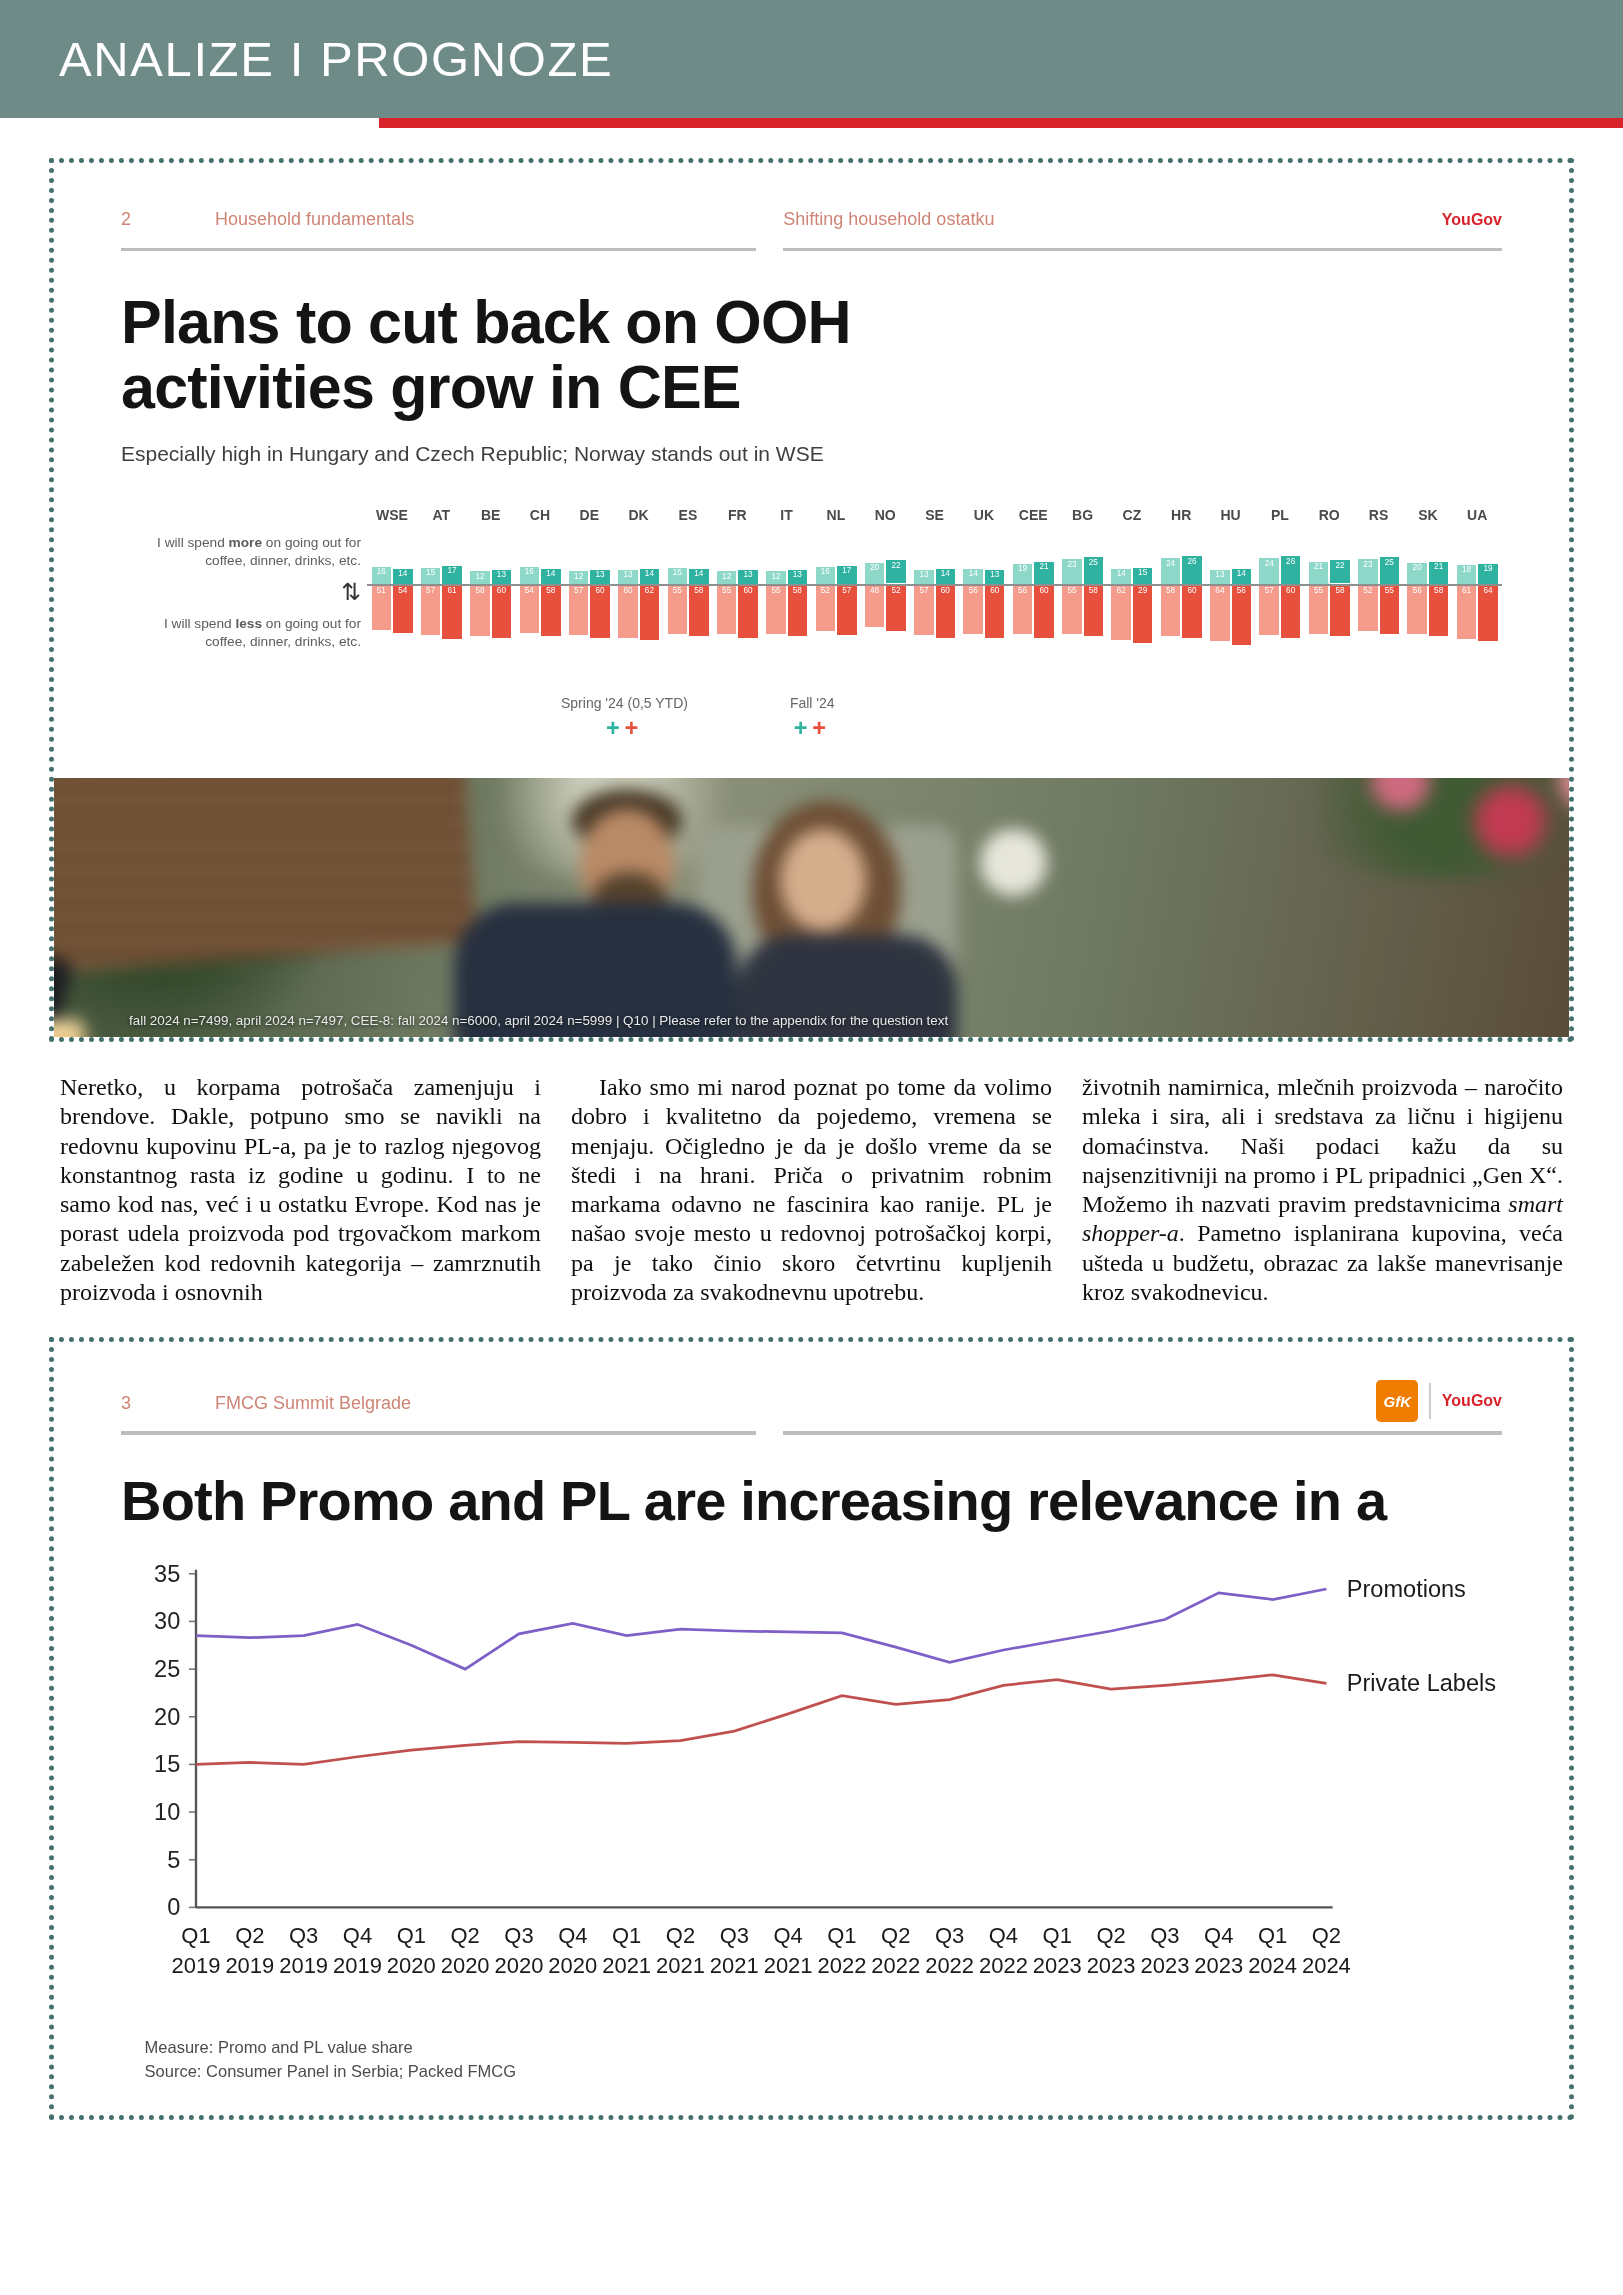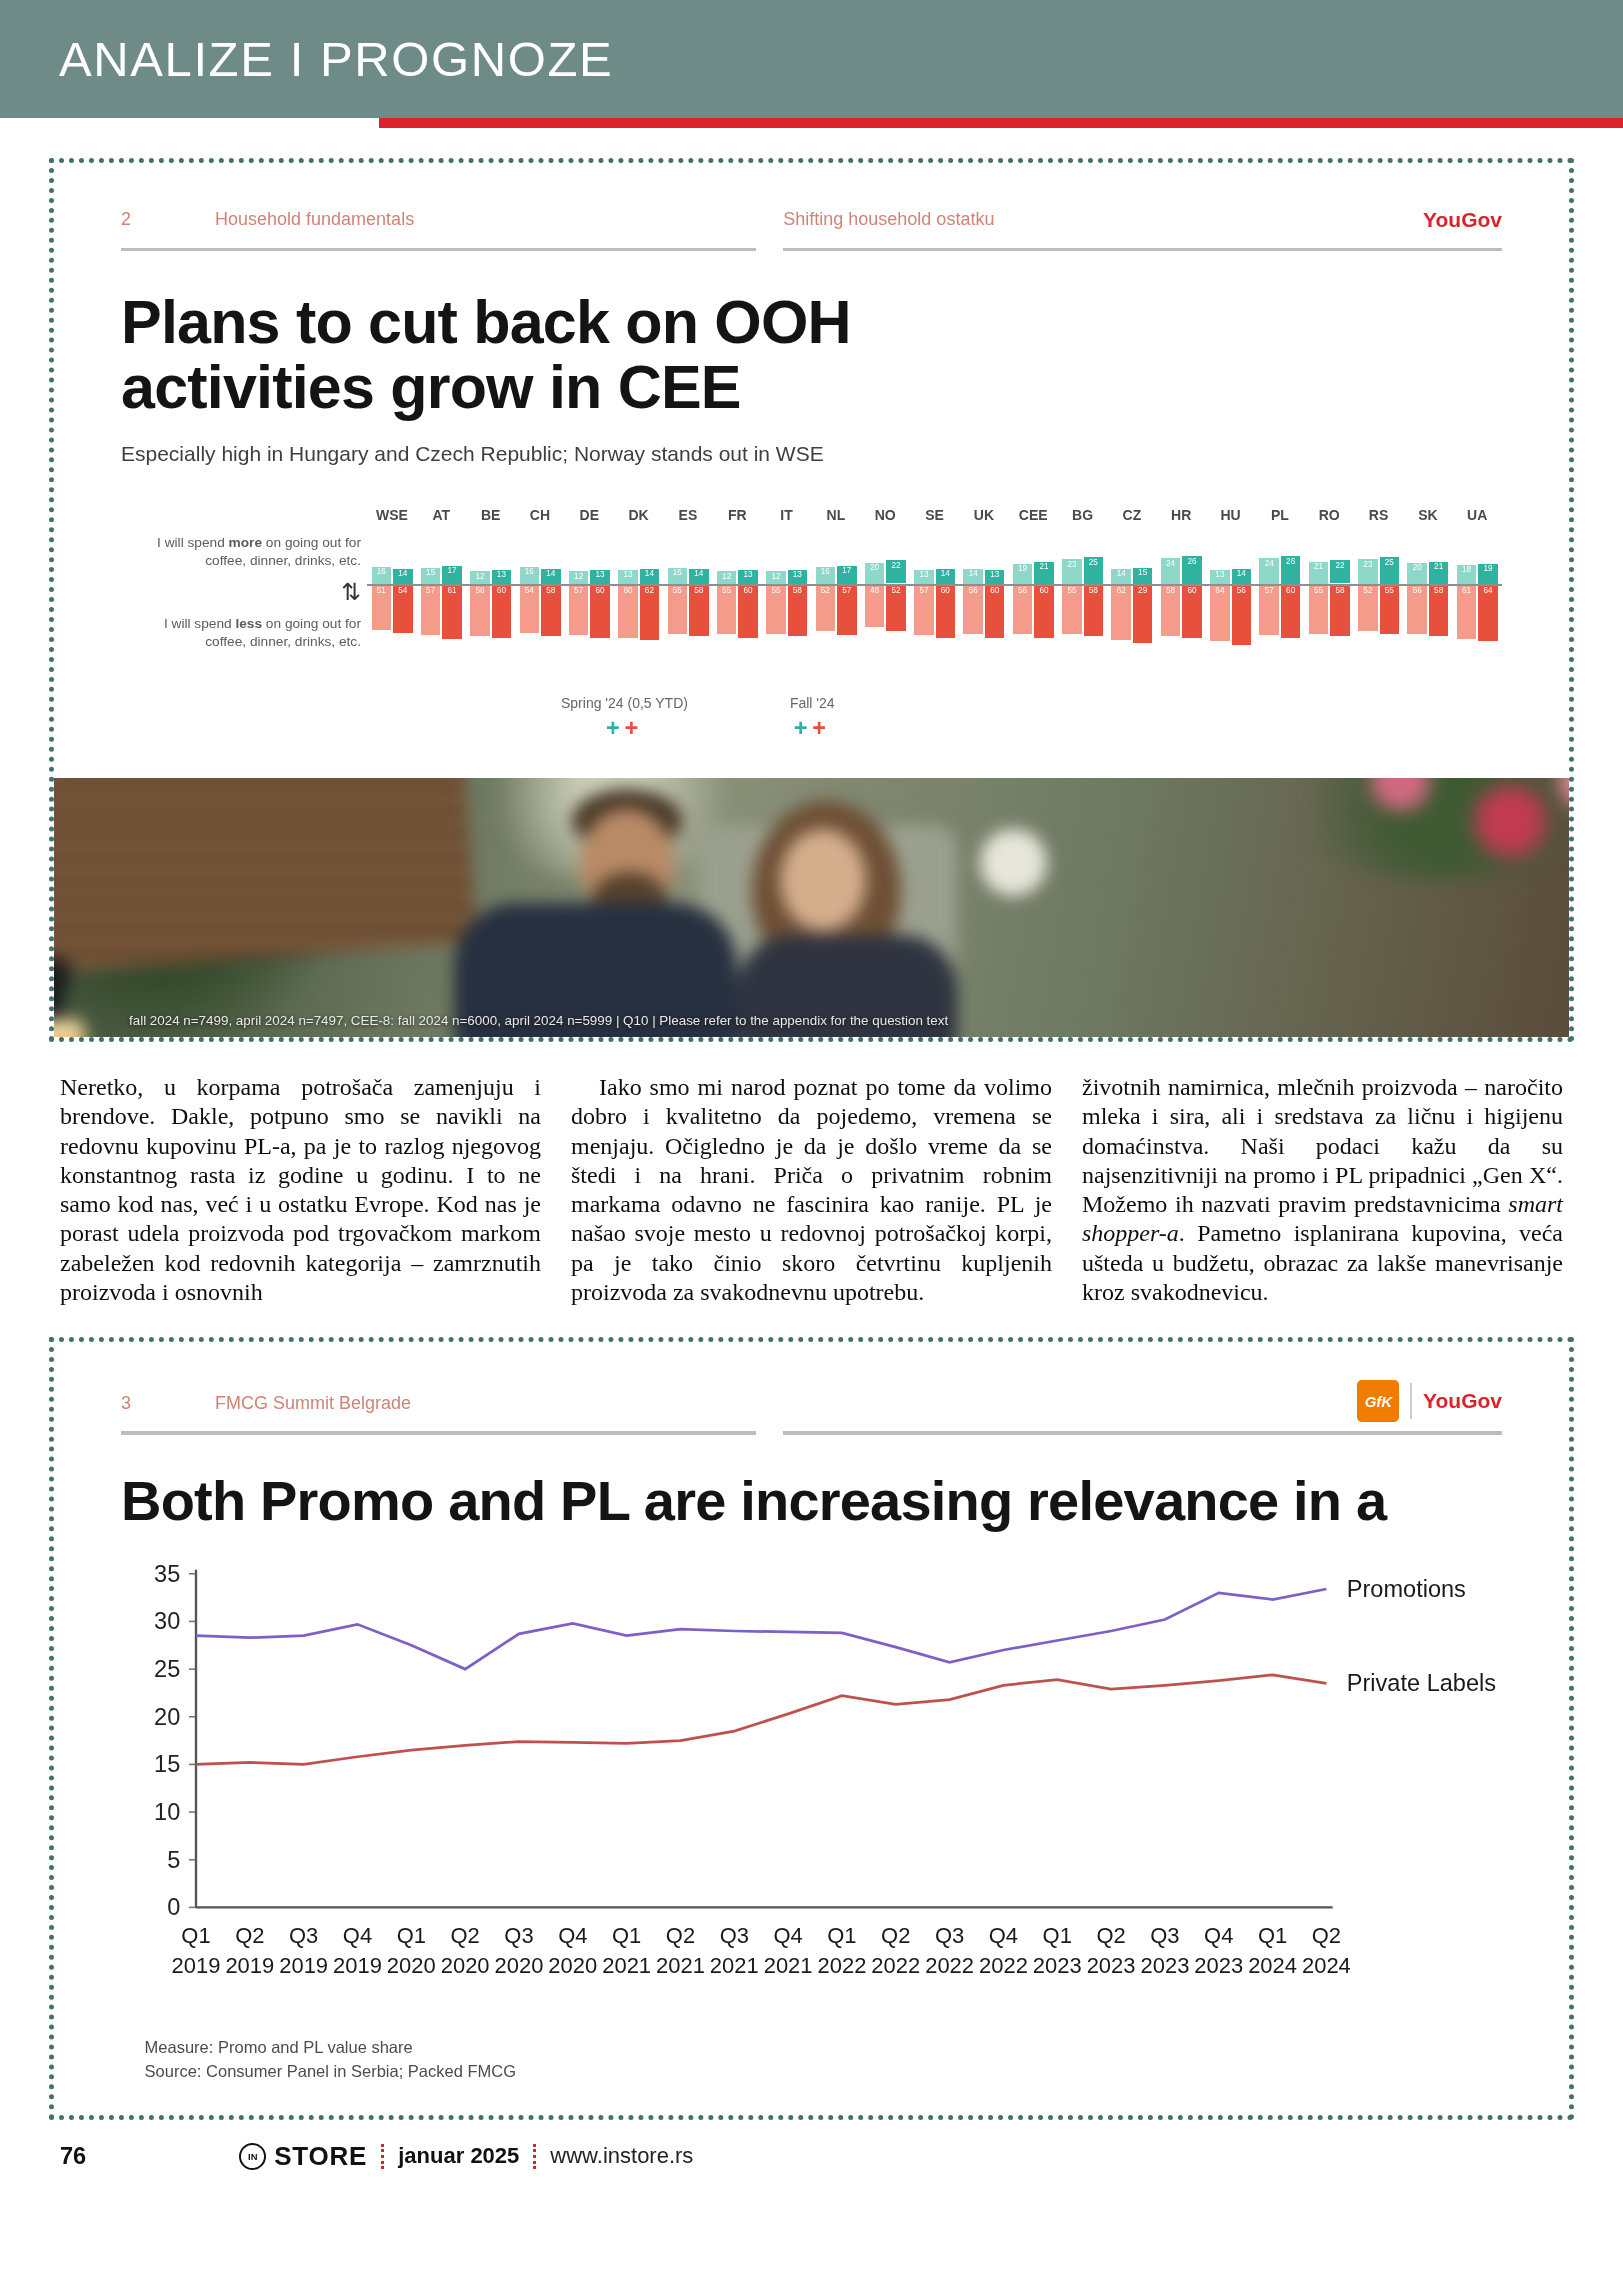--- a/index.html
+++ b/index.html
@@ -17,21 +17,21 @@
   .slide-inner { padding:38px 67px 31px; }
 
   .meta { display:flex; align-items:flex-end; font-size:18px; color:#cf8476; }
   .meta-col { display:flex; flex-direction:column; }
   .meta-col.left  { width:46%; }
   .meta-col.right { flex:1; margin-left:27px; }
   .meta-labels { display:flex; align-items:center; padding-bottom:9.4px; min-height:47px; }
   .meta-num { width:94px; }
   .meta-spacer { flex:1; }
   .rule { height:3.1px; background:#bdbdbd; }
-  .yougov { color:#d8232a; font-weight:bold; font-size:21px; }
+  .yougov { color:#d8232a; font-weight:bold; font-size:16px; }
   .gfkbox { width:42px; height:42px; background:#f07c00; border-radius:4.7px; color:#fff;
             display:flex; align-items:center; justify-content:center;
             font-weight:800; font-size:15px; font-style:italic; }
   .logo-div { width:1.6px; height:36px; background:#ccc; margin:0 11px; }
 
   .s1-title { font-size:61px; font-weight:800; line-height:1.06; color:#141414; margin-top:39px; letter-spacing:-0.8px; }
   .s1-sub   { font-size:21px; color:#3f3f3f; margin-top:22px; }
 
   
   .chart1 { display:flex; margin-top:41px; }
@@ -690,26 +690,15 @@
           </svg>
         </div>
 
       <div class="c2-notes">
         <div>Measure: Promo and PL value share</div>
         <div>Source: Consumer Panel in Serbia; Packed FMCG</div>
       </div>
     </div>
   </div>
 
-  <div class="footer">
-    <span class="fnum">76</span>
-    <span class="flogo">
-      <span class="icircle">IN</span>
-      <span class="fstore">STORE</span>
-    </span>
-    <span class="fsep"></span>
-    <span class="fdate">januar 2025</span>
-    <span class="fsep"></span>
-    <span class="fsite">www.instore.rs</span>
-  </div>
 
 </div>
 
 
 </body></html>

